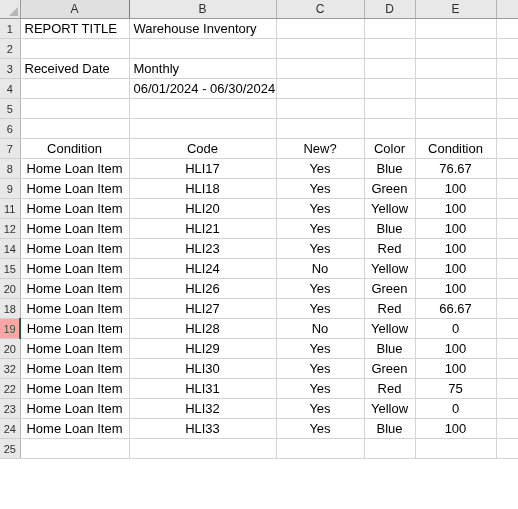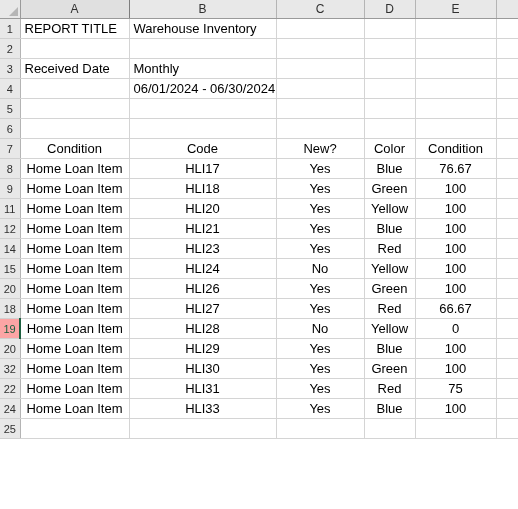--- a/index.html
+++ b/index.html
@@ -315,20 +315,29 @@
       <tr>
         <td class="rowhead">22</td>
         <td class="cell">Home Loan Item</td>
         <td class="cell bold">HLI31</td>
         <td class="cell">Yes</td>
         <td class="cell">Red</td>
         <td class="cell">75</td>
         <td class="cell blank"></td>
       </tr>
       <tr>
+        <td class="rowhead">23</td>
+        <td class="cell">Home Loan Item</td>
+        <td class="cell bold">HLI32</td>
+        <td class="cell">Yes</td>
+        <td class="cell">Yellow</td>
+        <td class="cell">0</td>
+        <td class="cell blank"></td>
+      </tr>
+      <tr>
         <td class="rowhead">24</td>
         <td class="cell">Home Loan Item</td>
         <td class="cell bold">HLI33</td>
         <td class="cell">Yes</td>
         <td class="cell">Blue</td>
         <td class="cell">100</td>
         <td class="cell blank"></td>
       </tr>
 
       <tr>

